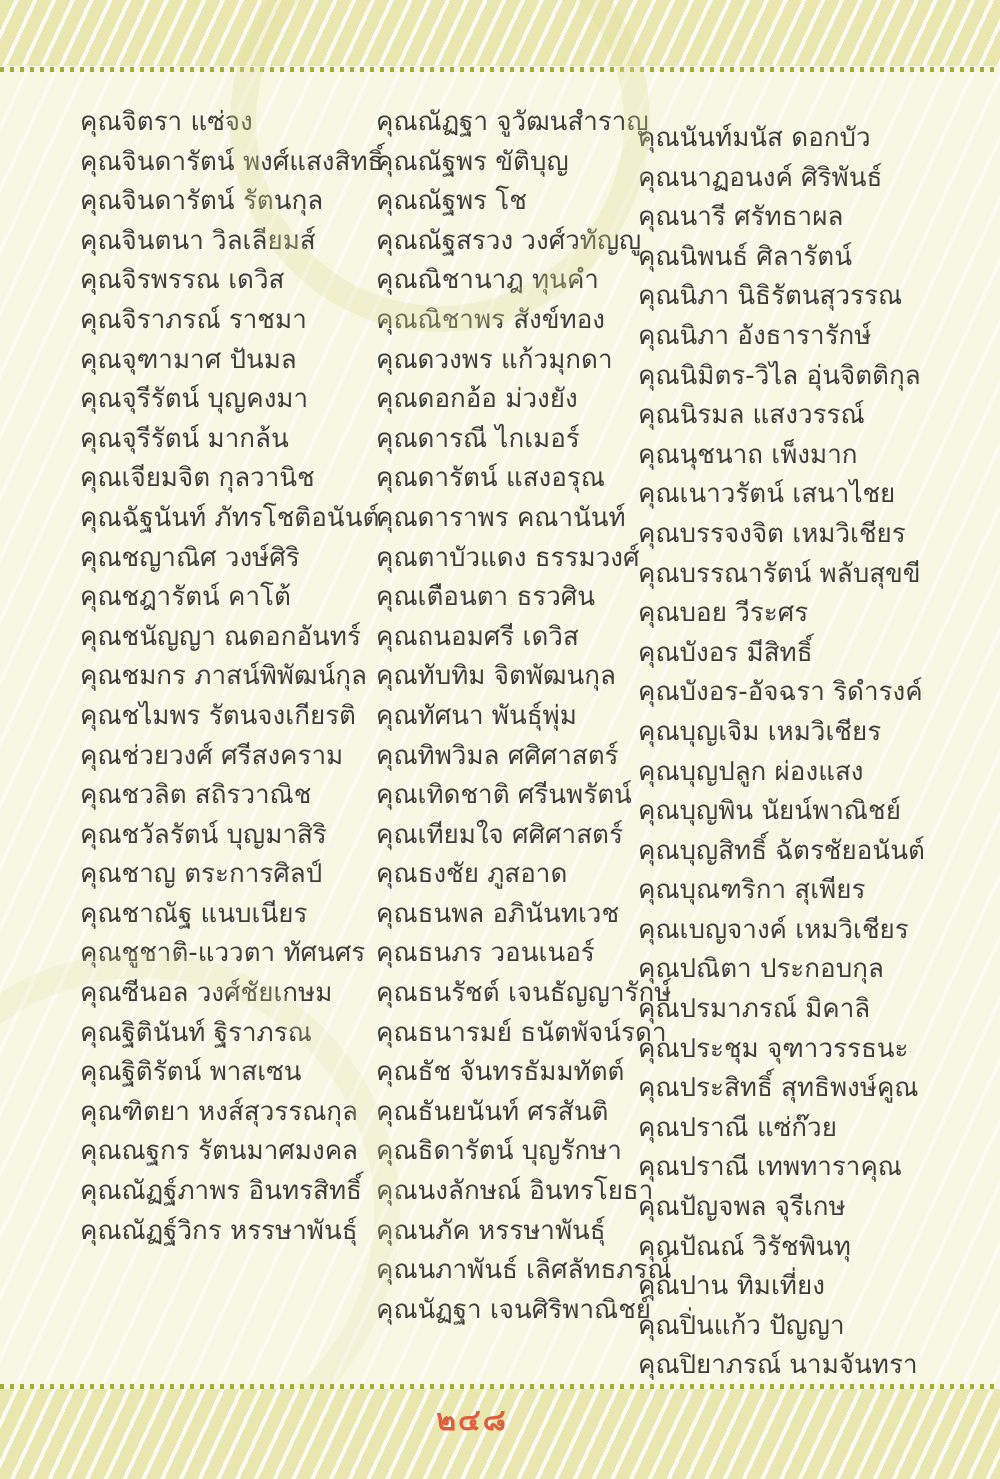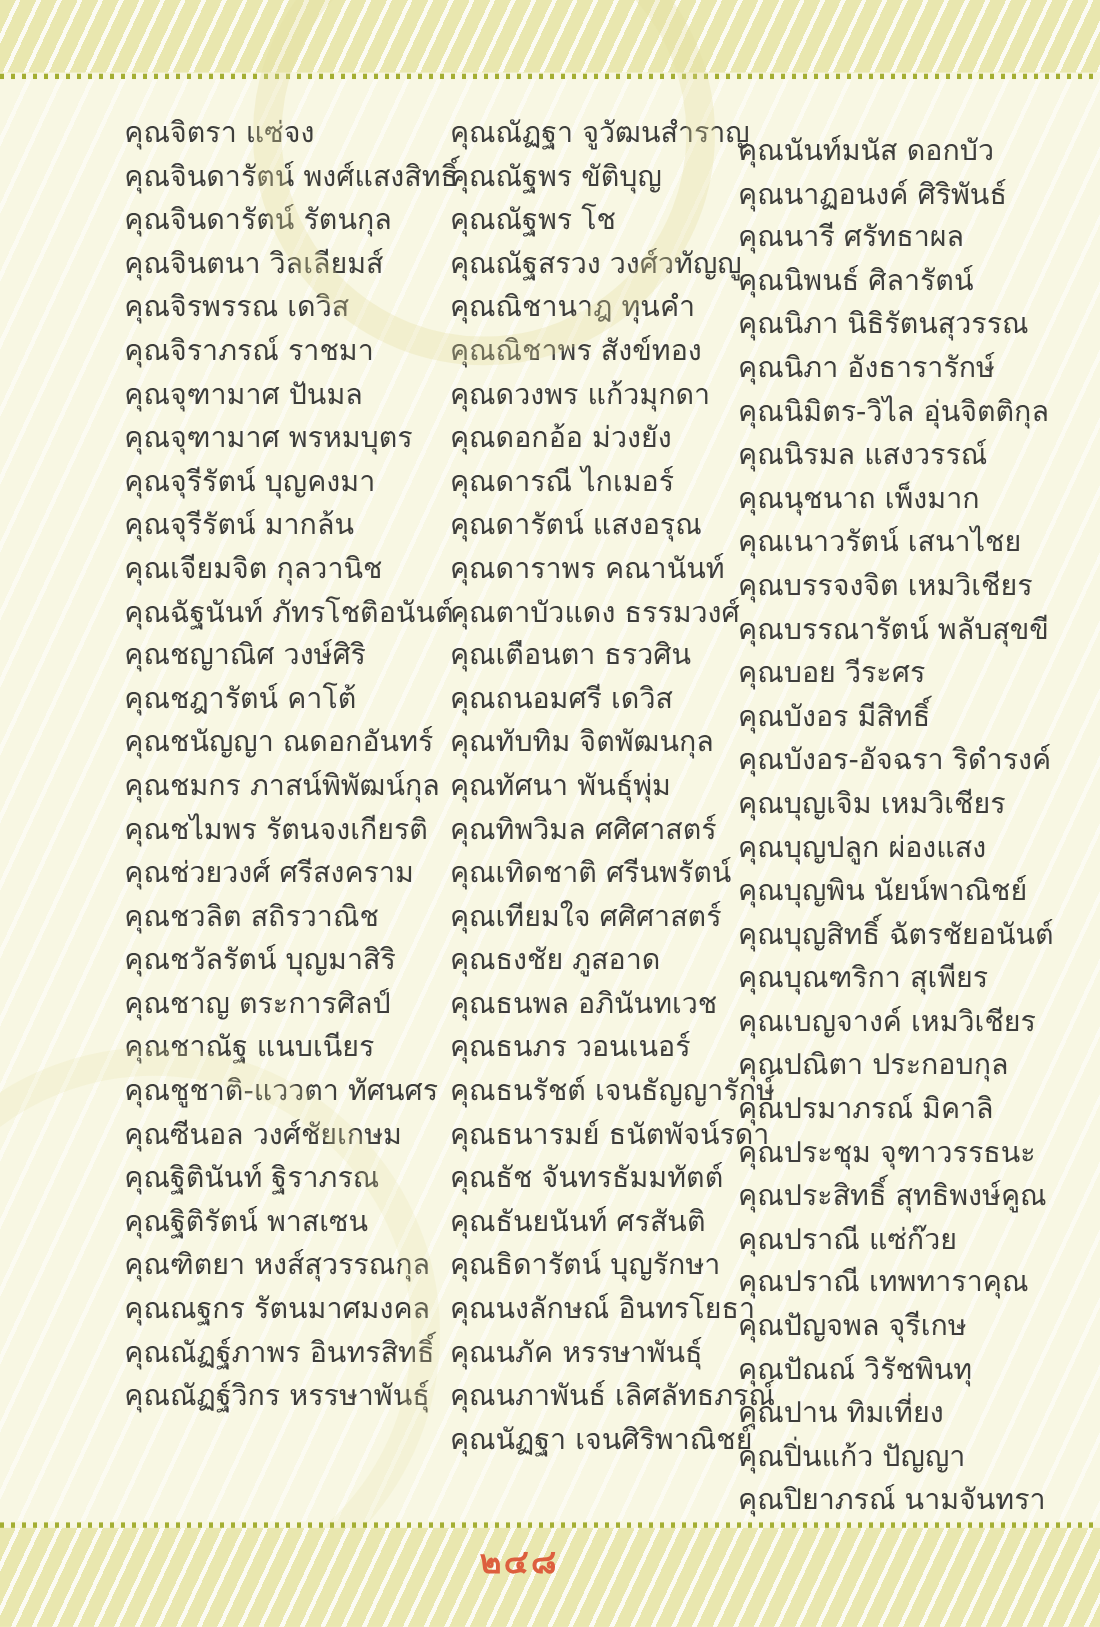--- a/index.html
+++ b/index.html
@@ -44,21 +44,21 @@
     background-repeat:repeat-x;
     background-position:0 center;
     background-color:transparent;
   }
   .dotted.bottom{
     position:absolute;left:0;bottom:90px;
   }
   .content{
     position:absolute;
     top:72px;left:0;right:0;bottom:96px;
-    padding:30px 0 0 113px;
+    padding:30px 0 0 80px;
     display:flex;
     align-items:flex-start;
   }
   .name-col{
     font-size:26px;
     line-height:39.6px;
     white-space:nowrap;
   }
   .col-1{width:270px;}
   .col-2{width:262px;margin-left:26px;}
@@ -97,21 +97,20 @@
 
   <div class="name-col col-1">
 
   <div class="name-row">คุณจิตรา แซ่จง</div>
       <div class="name-row">คุณจินดารัตน์ พงศ์แสงสิทธิ์</div>
       <div class="name-row">คุณจินดารัตน์ รัตนกุล</div>
       <div class="name-row">คุณจินตนา วิลเลียมส์</div>
       <div class="name-row">คุณจิรพรรณ เดวิส</div>
       <div class="name-row">คุณจิราภรณ์ ราชมา</div>
       <div class="name-row">คุณจุฑามาศ ปันมล</div>
-      <div class="name-row">คุณจุฑามาศ พรหมบุตร</div>
       <div class="name-row">คุณจุรีรัตน์ บุญคงมา</div>
       <div class="name-row">คุณจุรีรัตน์ มากล้น</div>
       <div class="name-row">คุณเจียมจิต กุลวานิช</div>
       <div class="name-row">คุณฉัฐนันท์ ภัทรโชติอนันต์</div>
       <div class="name-row">คุณชญาณิศ วงษ์ศิริ</div>
       <div class="name-row">คุณชฎารัตน์ คาโต้</div>
       <div class="name-row">คุณชนัญญา ณดอกอันทร์</div>
       <div class="name-row">คุณชมกร ภาสน์พิพัฒน์กุล</div>
       <div class="name-row">คุณชไมพร รัตนจงเกียรติ</div>
       <div class="name-row">คุณช่วยวงศ์ ศรีสงคราม</div>

